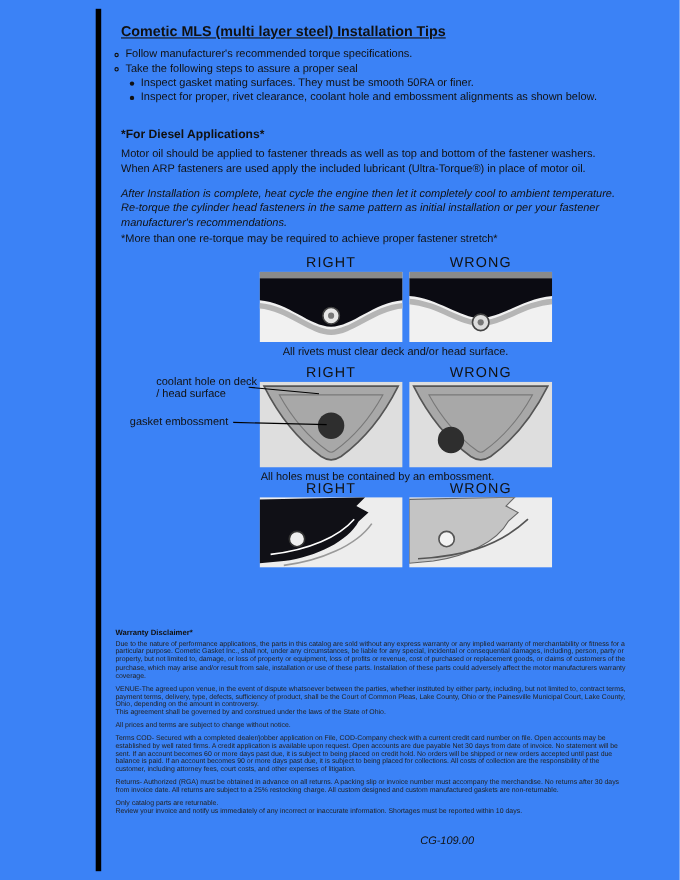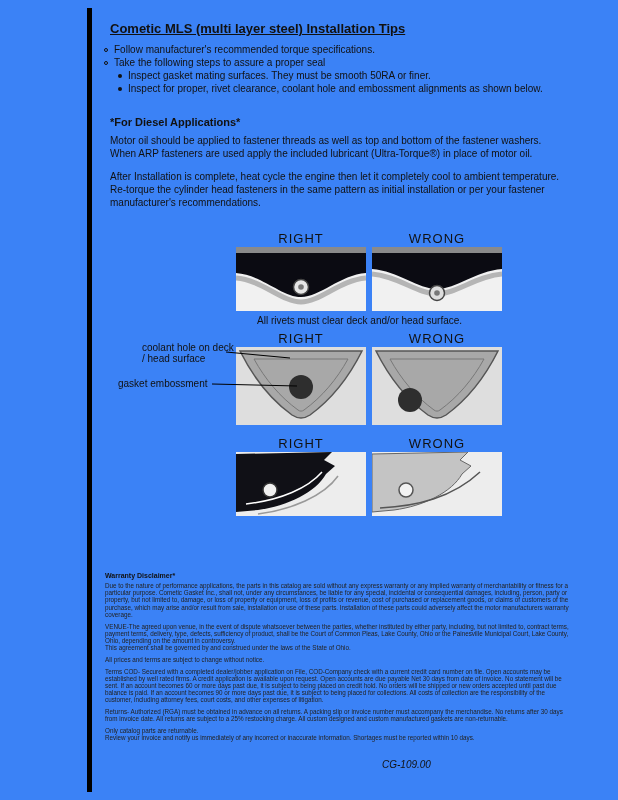--- a/index.html
+++ b/index.html
@@ -14,21 +14,21 @@
 
   .bullets { position:absolute; left:104px; top:44px; font-size:10px; line-height:11.5px; width:470px;text-align:center; }
   .bullet-row { display:flex; align-items:flex-start; margin-bottom:1.5px; }
   .marker { flex:0 0 auto; width:4px; height:4px; border-radius:50%; margin:3.5px 6px 0 0; }
   .marker.hollow { border:1px solid #111; }
   .marker.filled { background:#111; margin-left:14px; }
 
   .diesel-heading { position:absolute; left:110px; top:116px; font-size:11px; font-weight:bold; }
   .para { position:absolute; left:110px; width:458px; font-size:10px; line-height:13px; }
   .p1 { top:134px; }
-  .p2 { top:170px; }
+  .p2 { top:170px;font-style:italic; }
   .note { top:211px; }
 
   .dg-header { position:absolute; width:130px; text-align:center; font-size:13px; letter-spacing:1px; }
   .dg-img { position:absolute; width:130px; }
   .dg-img svg { display:block; }
   .dg-caption { position:absolute; font-size:10px; line-height:12px; }
 
   .h-r1a { left:236px; top:231px; } .h-r1b { left:372px; top:231px; }
   .i-r1a { left:236px; top:247px; } .i-r1b { left:372px; top:247px; }
   .c-r1  { left:237px; top:315px;margin-left:20px; }
@@ -76,20 +76,21 @@
     </div>
     <div class="bullet-row">
       <span class="marker filled"></span>
       <span>Inspect for proper, rivet clearance, coolant hole and embossment alignments as shown below.</span>
     </div>
   </div>
 
   <div class="diesel-heading">*For Diesel Applications*</div>
   <div class="para p1">Motor oil should be applied to fastener threads as well as top and bottom of the fastener washers. When ARP fasteners are used apply the included lubricant (Ultra-Torque®) in place of motor oil.</div>
   <div class="para p2">After Installation is complete, heat cycle the engine then let it completely cool to ambient temperature. Re-torque the cylinder head fasteners in the same pattern as initial installation or per your fastener manufacturer's recommendations.</div>
+  <div class="para note">*More than one re-torque may be required to achieve proper fastener stretch*</div>
 
   <div class="dg-header h-r1a">RIGHT</div>
   <div class="dg-header h-r1b">WRONG</div>
   <div class="dg-img i-r1a">
     <svg width="130" height="64" viewBox="0 0 130 64" xmlns="http://www.w3.org/2000/svg">
       <rect width="130" height="64" fill="#f1f1f1"></rect>
       <rect width="130" height="6" fill="#8a8a8a"></rect>
       <path d="M0,6 H130 V26 C104,28 84,50 65,50 C46,50 26,28 0,26 Z" fill="#0b0b12"></path>
       <path d="M0,31 C26,33 46,55 65,55 C84,55 104,33 130,31" fill="none" stroke="#b5b5b5" stroke-width="5"></path>
       <circle cx="65" cy="40" r="7.5" fill="#e6e6e6" stroke="#444" stroke-width="1.5"></circle>
@@ -121,20 +122,21 @@
     </svg>
   </div>
   <div class="dg-img i-r2b">
     <svg width="130" height="78" viewBox="0 0 130 78" xmlns="http://www.w3.org/2000/svg">
       <rect width="130" height="78" fill="#dedede"></rect>
       <path d="M4,4 H126 C114,28 96,52 74,68 C68,72 62,72 56,68 C34,52 16,28 4,4 Z" fill="#a8a8a8" stroke="#555" stroke-width="1.5"></path>
       <path d="M18,12 H112 C101,32 86,50 68,63 C66,64.5 64,64.5 62,63 C44,50 29,32 18,12 Z" fill="none" stroke="#787878" stroke-width="1"></path>
       <circle cx="38" cy="53" r="12" fill="#2e2e2e"></circle>
     </svg>
   </div>
+  <div class="dg-caption c-r2">All holes must be contained by an embossment.</div>
 
   <div class="dg-header h-r3a">RIGHT</div>
   <div class="dg-header h-r3b">WRONG</div>
   <div class="dg-img i-r3a">
     <svg width="130" height="64" viewBox="0 0 130 64" xmlns="http://www.w3.org/2000/svg">
       <rect width="130" height="64" fill="#ededed"></rect>
       <path d="M0,2 L96,0 L88,8 L99,14 L90,22 C80,40 52,54 22,58 L0,60 Z" fill="#101016"></path>
       <path d="M10,52 C45,48 72,36 86,20" stroke="#ffffff" stroke-width="1.5" fill="none"></path>
       <circle cx="34" cy="38" r="7" fill="#f0f0f0" stroke="#333" stroke-width="1.5"></circle>
       <path d="M22,62 C55,58 88,44 102,24" stroke="#999" stroke-width="1.5" fill="none"></path>

